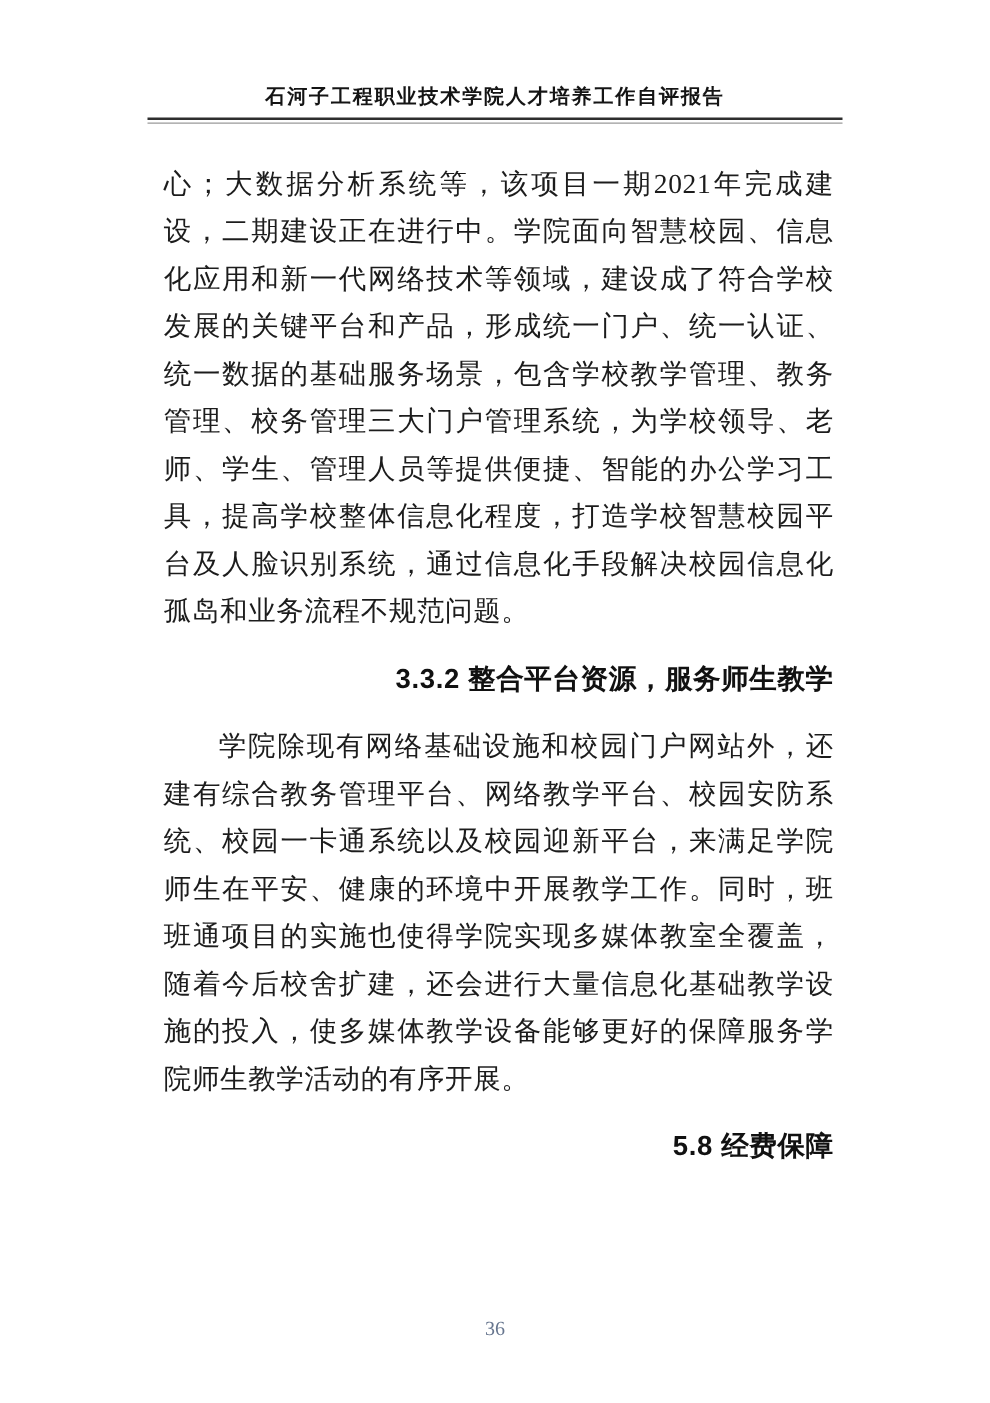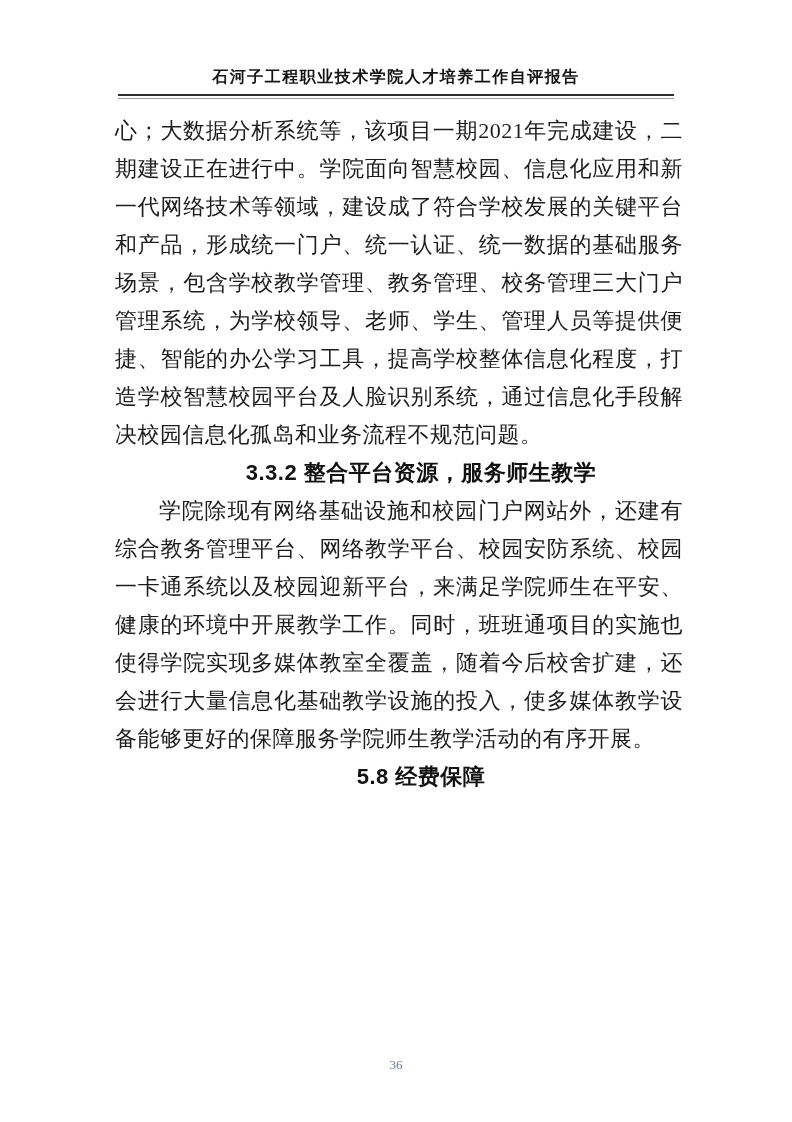--- a/index.html
+++ b/index.html
@@ -44,44 +44,44 @@
     top: 112px;
     left: 115px;
     width: 568px;
     font-size: 22px;
     line-height: 38px;
     text-align: justify;
     text-justify: inter-character;
     letter-spacing: 0.5px;
   }
   .content p, .content h3 {
-    margin: 0;
+    margin: 16px;
     padding: 0;
   }
   .para { text-indent: 0; }
   .para.indent { text-indent: 2em; }
   .heading {
     font-family: "Liberation Sans", sans-serif;
     font-size: 22px;
     line-height: 38px;
     font-weight: bold;
     text-indent: 2em;
-    text-align: center;
+    text-align: right;
     color: #111111;
   }
   
   .footer {
     position: absolute;
     top: 1055px;
     left: 0;
     width: 100%;
     text-align: center;
   }
   .page-number {
-    font-size: 13px;
+    font-size: 16px;
     color: #66758e;
     font-family: "Liberation Serif", serif;
   }
 </style>
 </head>
 <body>
 
 <div class="page">
 
   <div class="header">

